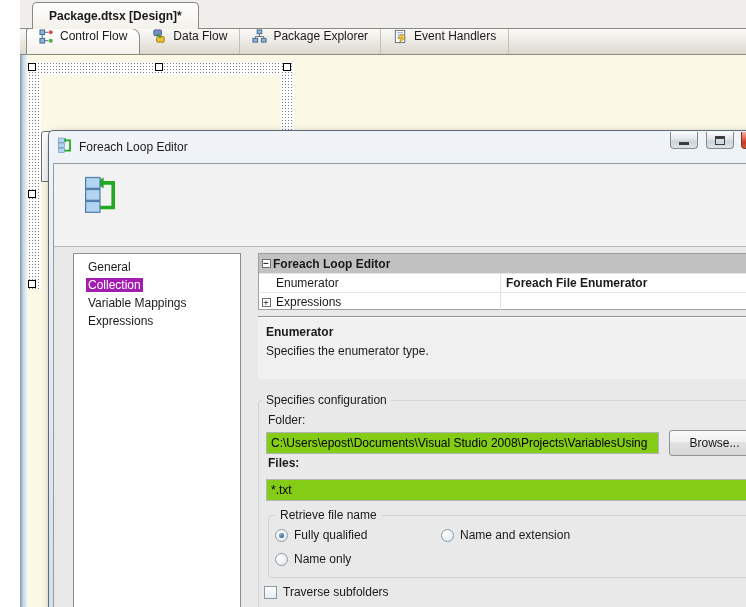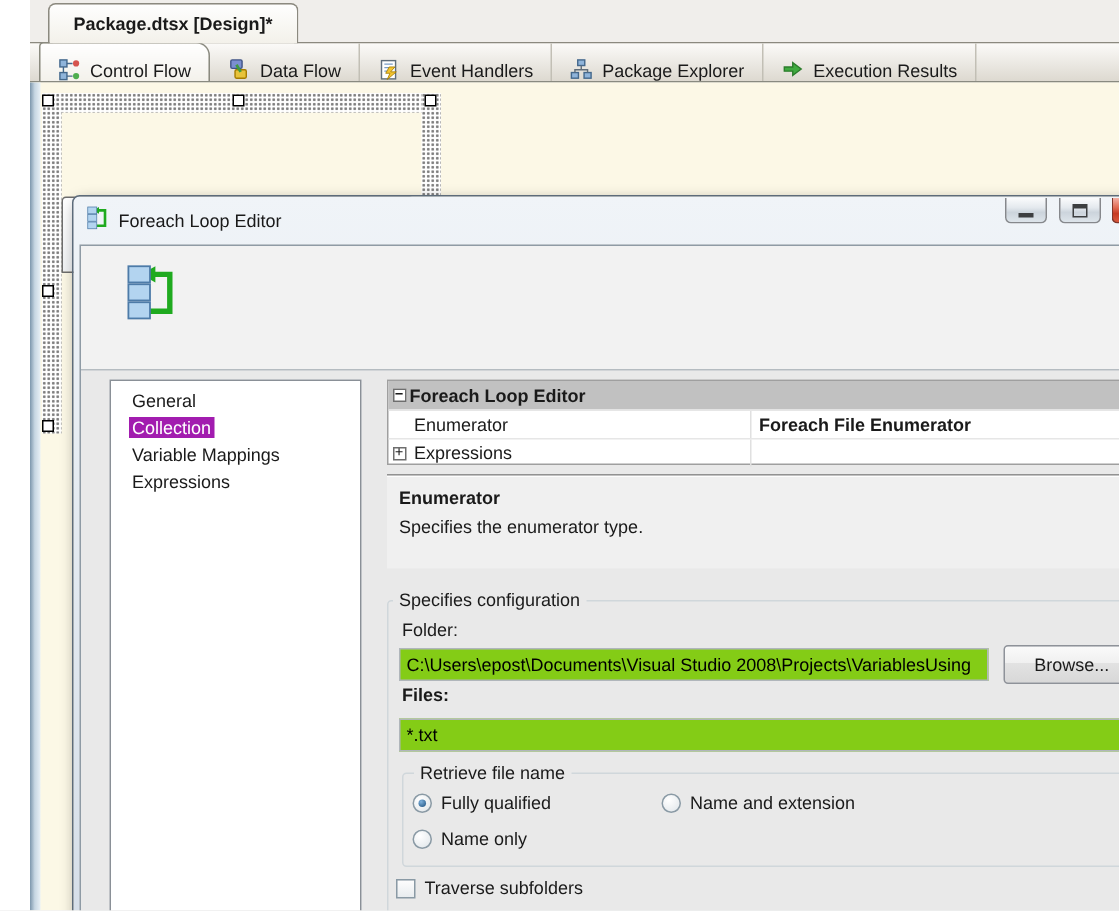--- a/index.html
+++ b/index.html
@@ -13,21 +13,21 @@
   .doc-tab { position:absolute; left:12px; top:2px; height:27px; padding:0 16px;
              display:flex; align-items:center; font-weight:bold;
              background:linear-gradient(#fefefe,#f3f1ea);
              border:1px solid #8b897f; border-bottom:none;
              border-radius:5px 5px 0 0; z-index:2; }
 
   
   #view-strip { position:absolute; left:0; top:29px; width:746px; height:26px;
                 background:linear-gradient(#fbfaf8,#ddd9d0);
                 border-bottom:1px solid #898a80; display:flex; align-items:flex-end; }
-  .vtab { height:25px; display:flex; align-items:flex-end; gap:6px; padding:0 12px;
+  .vtab { height:25px; display:flex; align-items:flex-start; gap:6px; padding:0 12px;
           border-right:1px solid #c2bfb5; cursor:default; }
   .vtab.sel { background:linear-gradient(#ffffff,#f3f1eb);
               border:1px solid #8a8a7f; border-bottom:none;
               border-radius:3px 9px 0 0; margin-left:6px; height:26px; }
   .vtab .ticon { width:15px; height:15px; display:inline-block; }
 
   
   #surface { position:absolute; left:0; top:55px; width:746px; height:552px;
              background:#fcf8e6; }
   #left-strip { position:absolute; left:0; top:0; width:7px; height:552px;
@@ -157,45 +157,37 @@
             <rect x="2" y="1" width="8" height="6" rx="1" fill="#7b8fd0" stroke="#3f5386"></rect>
             <rect x="5" y="8" width="8" height="6" rx="1" fill="#e8c33a" stroke="#a67c00"></rect>
             <path d="M6 4.5l3 5" stroke="#3f9b3f" stroke-width="2" fill="none"></path>
           </svg>
       </span>
       <span>Data Flow</span>
     </div>
     <div class="vtab">
       <span class="ticon">
         <svg width="15" height="15" viewBox="0 0 16 16">
-            <rect x="2.5" y="1.5" width="10" height="13" fill="#fff" stroke="#5f6d7a"></rect>
-            <path d="M4.5 4h6M4.5 6.5h6M4.5 9h3" stroke="#7a9cc4"></path>
-            <polygon points="8,6 12,6 9,9.5 13,9.5 6.5,15 8.5,10.5 5.5,10.5" fill="#f4c430" stroke="#a67c00" stroke-width="0.6"></polygon>
-          </svg>
-      </span>
-      <span>Event Handlers</span>
-    </div>
-    <div class="vtab">
-      <span class="ticon">
-        <svg width="15" height="15" viewBox="0 0 16 16">
             <rect x="5.5" y="1" width="5" height="4" fill="#8fb4da" stroke="#44688c"></rect>
             <rect x="1" y="10" width="5" height="4" fill="#8fb4da" stroke="#44688c"></rect>
             <rect x="10" y="10" width="5" height="4" fill="#8fb4da" stroke="#44688c"></rect>
             <path d="M8 5v3M3.5 10V8h9v2" stroke="#5f6d7a" fill="none"></path>
           </svg>
       </span>
       <span>Package Explorer</span>
     </div>
     <div class="vtab">
       <span class="ticon">
         <svg width="15" height="15" viewBox="0 0 16 16">
-            <polygon points="2,6 8,6 8,3 14,7.5 8,12 8,9 2,9" fill="#3faa3f" stroke="#2c7d2c"></polygon>
-          </svg>
-      </span>
-      <span>Execution Results</span>
+            <rect x="2.5" y="1.5" width="10" height="13" fill="#fff" stroke="#5f6d7a"></rect>
+            <path d="M4.5 4h6M4.5 6.5h6M4.5 9h3" stroke="#7a9cc4"></path>
+            <polygon points="8,6 12,6 9,9.5 13,9.5 6.5,15 8.5,10.5 5.5,10.5" fill="#f4c430" stroke="#a67c00" stroke-width="0.6"></polygon>
+          </svg>
+      </span>
+      <span>Event Handlers</span>
     </div>
   </div>
 
   <div id="surface">
     <div id="left-strip"></div>
 
     <div class="hatch" style="left:8px; top:7px; width:266px; height:13px;"></div>
     <div class="hatch" style="left:8px; top:7px; width:13px; height:227px;"></div>
     <div class="hatch" style="left:261px; top:7px; width:13px; height:68px;"></div>
     <div class="handle" style="left:8px; top:8px;"></div>

